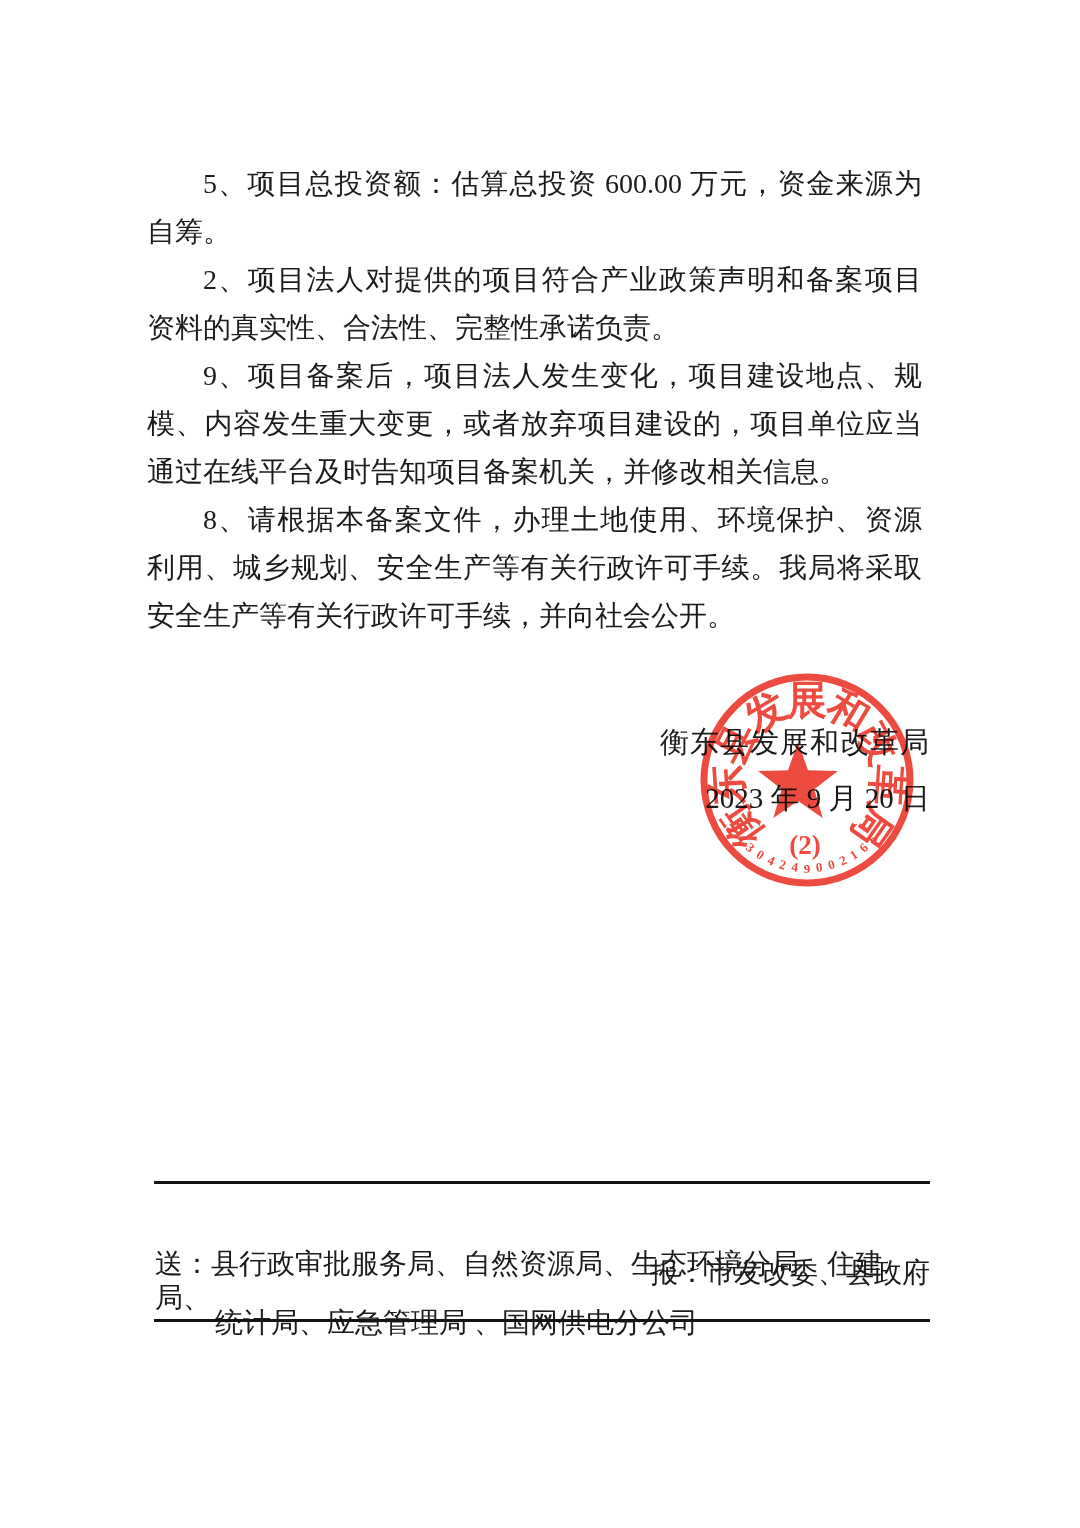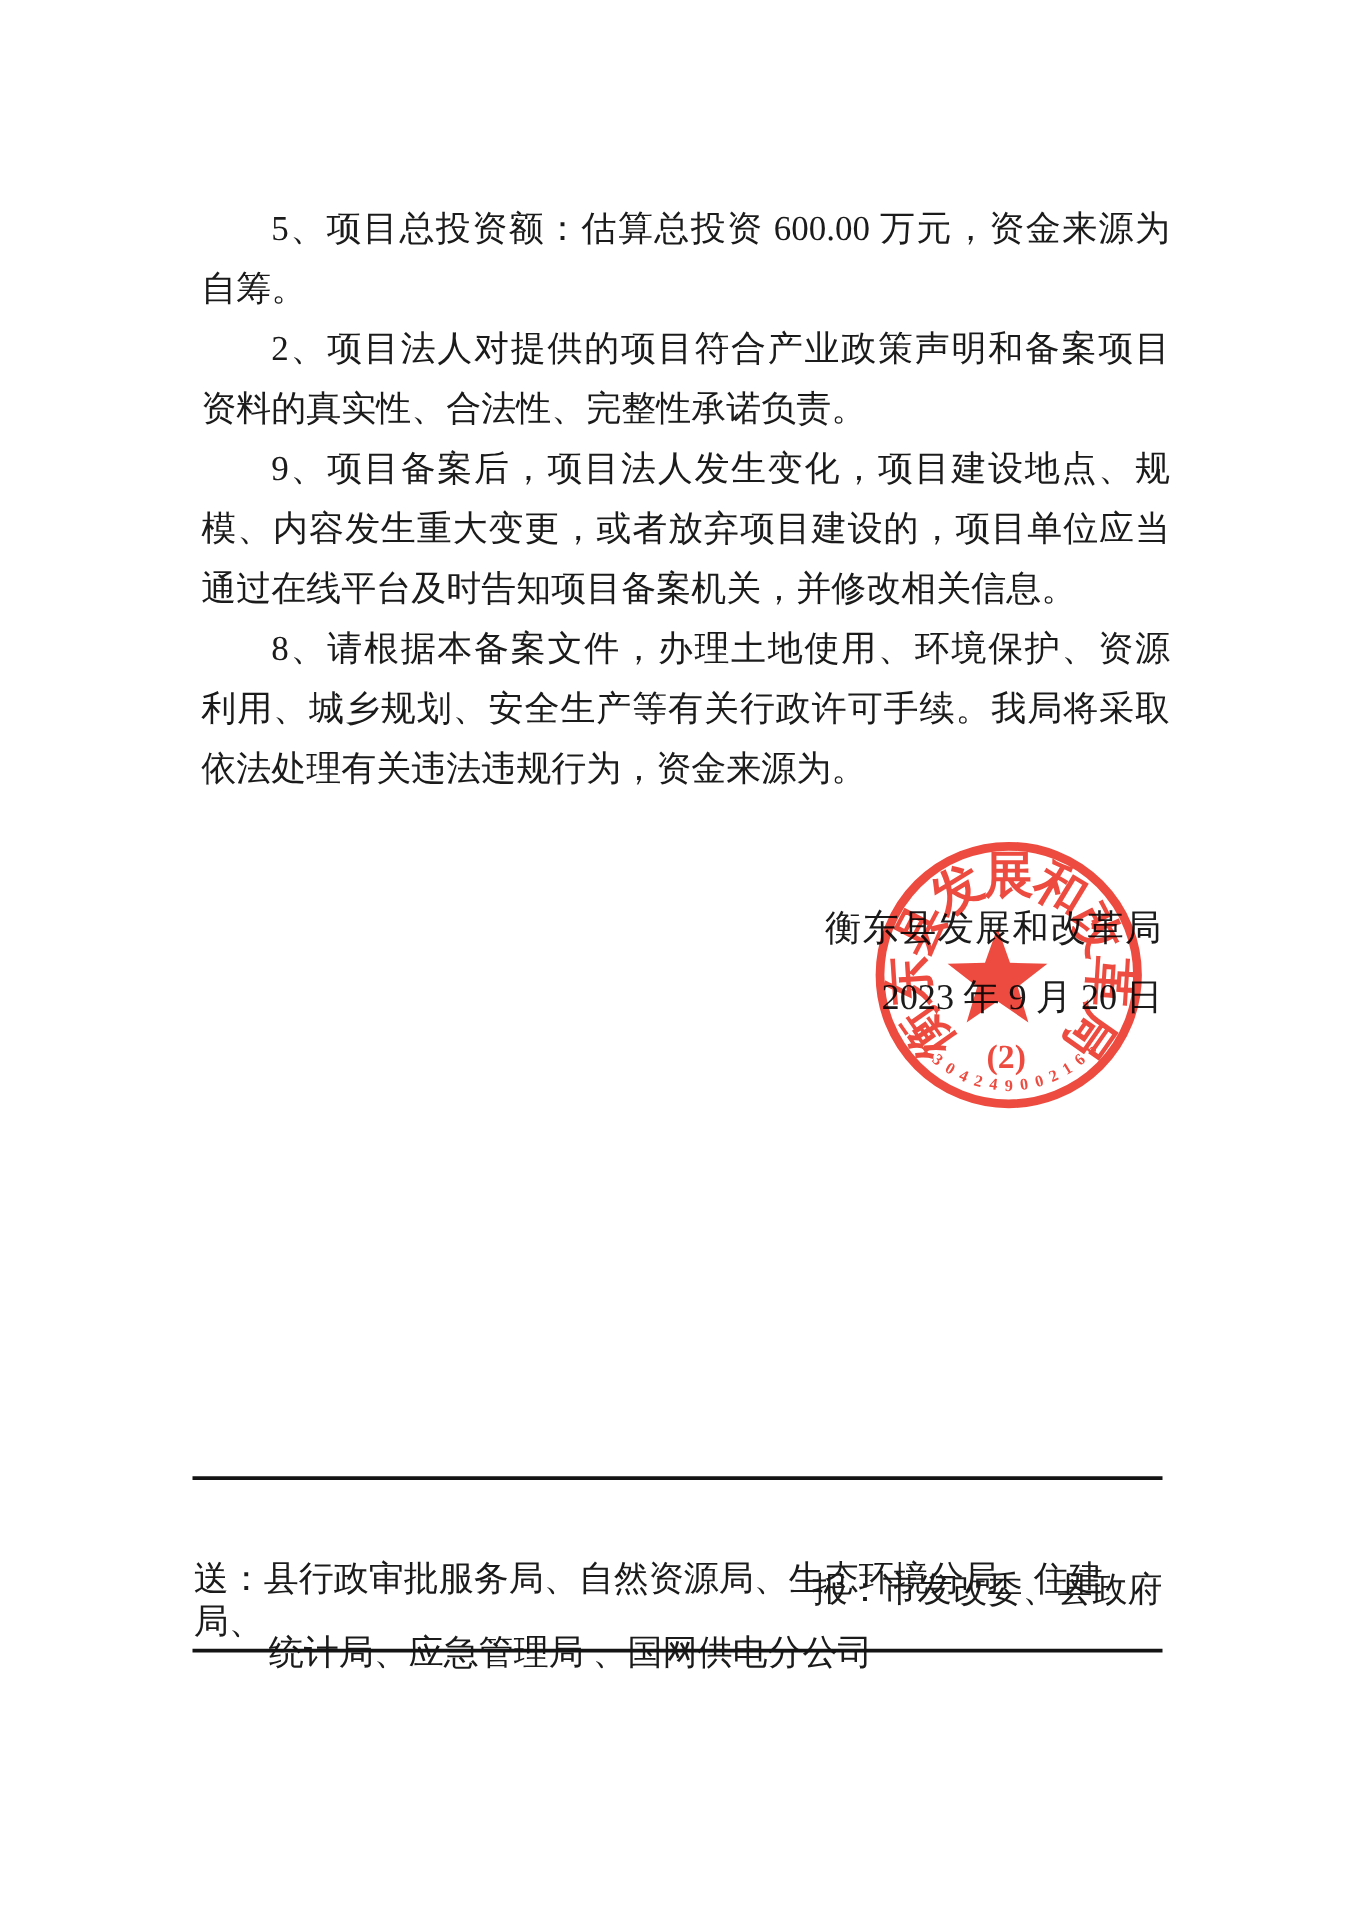--- a/index.html
+++ b/index.html
@@ -7,21 +7,21 @@
   body {
     position: relative;
     font-family: "Liberation Serif", "DejaVu Serif", serif;
     color: #1b1b1b;
   }
   .page { position: absolute; inset: 0; background: #ffffff; }
 
   
   .doc-text {
     position: absolute;
-    left: 161px; top: 160px; width: 775px;
+    left: 147px; top: 160px; width: 775px;
     font-size: 28px; line-height: 48px;
   }
   .ln {
     height: 48px; overflow: hidden;
     text-align: justify; text-align-last: justify;
     white-space: nowrap;
   }
   .ln-end { text-align-last: left; white-space: normal; }
   .ln-first { text-indent: 56px; }
 
@@ -74,21 +74,21 @@
       <div class="ln ln-end">资料的真实性、合法性、完整性承诺负责。</div>
     </div>
     <div>
       <div class="ln ln-first">9、项目备案后，项目法人发生变化，项目建设地点、规</div>
       <div class="ln">模、内容发生重大变更，或者放弃项目建设的，项目单位应当</div>
       <div class="ln ln-end">通过在线平台及时告知项目备案机关，并修改相关信息。</div>
     </div>
     <div>
       <div class="ln ln-first">8、请根据本备案文件，办理土地使用、环境保护、资源</div>
       <div class="ln">利用、城乡规划、安全生产等有关行政许可手续。我局将采取</div>
-      <div class="ln ln-end">依法处理有关违法违规行为，资金来源为。</div>
+      <div class="ln ln-end">安全生产等有关行政许可手续，并向社会公开。</div>
     </div>
   </div>
 
   <div class="sig-name">衡东县发展和改革局</div>
   <div class="sig-date">2023 年 9 月 20 日</div>
 
   <svg class="stamp" viewBox="0 0 240 240" xmlns="http://www.w3.org/2000/svg">
     <circle cx="120" cy="120" r="103" fill="none" stroke-width="7" stroke="#ec4134"></circle>
 
     <g font-size="40" text-anchor="middle" dominant-baseline="central" fill="#ec4134">

